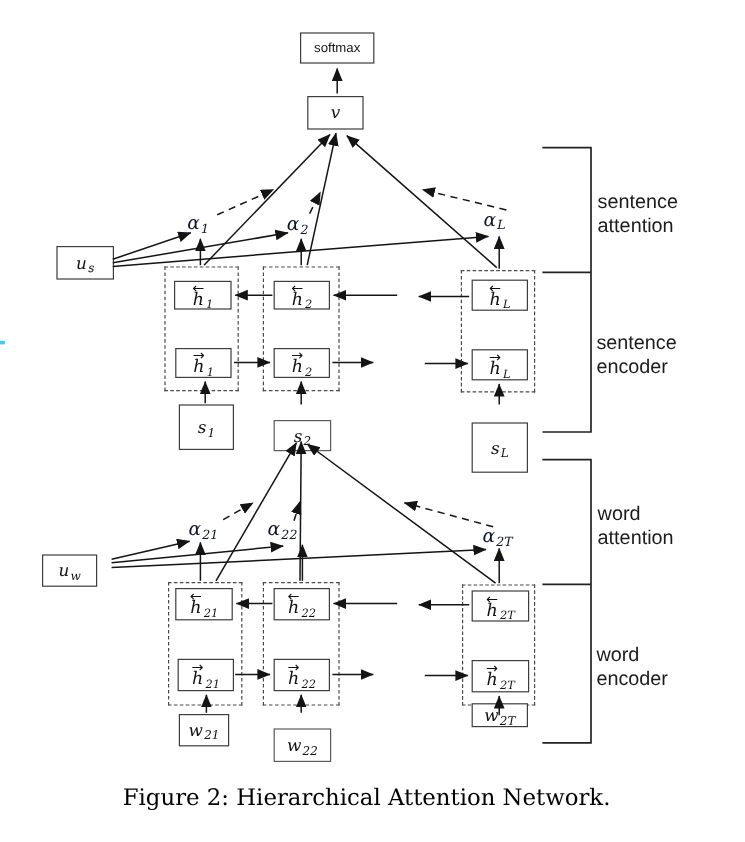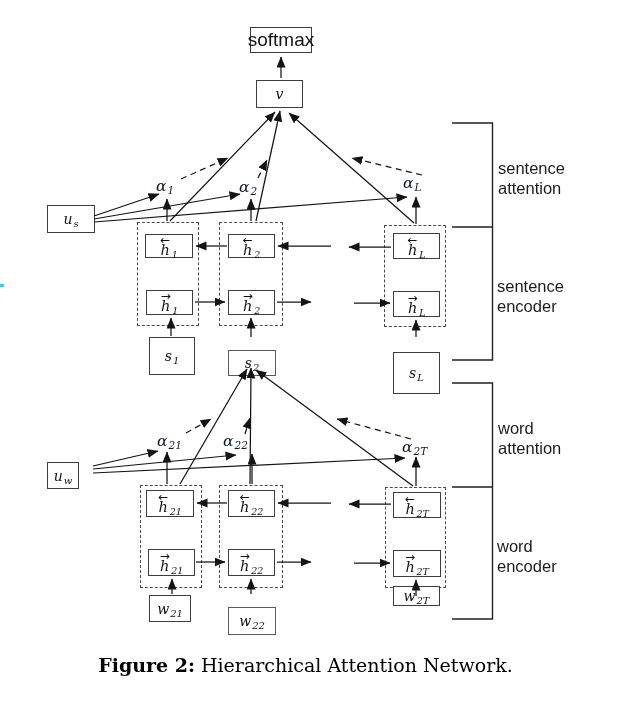--- a/index.html
+++ b/index.html
@@ -6,21 +6,21 @@
   .stage{position:relative;width:621px;height:702px;background:#ffffff;overflow:hidden;
          font-family:"DejaVu Serif",serif;color:#111;}
   
   .nbox{position:absolute;border:1.5px solid #3d3d3d;background:#fff;box-sizing:border-box;
         display:flex;align-items:center;justify-content:center;}
   .nbox.gray{border-color:#5a5a5a;border-width:1.8px;}
   
   .dbox{position:absolute;border:1.6px dashed #4a4a4a;box-sizing:border-box;background:transparent;}
   
   .sans{font-family:"Liberation Sans","DejaVu Sans",sans-serif;font-style:normal;}
-  .softmax-text{font-size:19px;color:#141414;}
+  .softmax-text{font-size:11px;color:#141414;}
   
   .sym{white-space:nowrap;color:#111;}
   .sym-base{font-style:italic;font-size:14px;}
   .sym-sub{font-style:italic;font-size:10px;vertical-align:-3px;margin-left:1px;}
   
   .vec{display:inline-flex;align-items:flex-end;color:#111;}
   .vec-main{display:inline-flex;flex-direction:column;align-items:center;}
   .vec-arrow{font-family:"DejaVu Sans",sans-serif;font-style:normal;font-size:12px;
              height:8px;line-height:8px;}
   .vec-base{font-style:italic;font-size:14.5px;line-height:13px;}
@@ -28,21 +28,21 @@
   
   .alpha{position:absolute;color:#0f172a;}
   .alpha .sym-base{font-size:15.5px;}
   .alpha .sym-sub{font-size:10.5px;}
   
   .bracket-label{position:absolute;font-family:"Liberation Sans","DejaVu Sans",sans-serif;
                  font-size:16.5px;line-height:19.5px;color:#1c1c1c;}
   
   .caption{position:absolute;left:0;top:654px;width:621px;text-align:center;
            font-size:19px;color:#000;transform:translateX(-5px);}
-  .caption .bold{font-weight:bold;}
+  .caption .bold{font-weight:normal;}
   .overlay{position:absolute;left:0;top:0;pointer-events:none;}
   .tick{position:absolute;left:0;top:284px;width:4px;height:3px;}
 </style>
 </head>
 <body>
 
 <div class="stage">
 
   <div class="dbox" style="left:137px;top:222px;width:62px;height:104px"></div>
   <div class="dbox" style="left:219px;top:222px;width:64px;height:104px"></div>
@@ -53,21 +53,21 @@
 
   <div class="nbox" style="left:250px;top:27px;width:62px;height:26px">
     <span class="sans softmax-text">softmax</span>
   </div>
   <div class="nbox" style="left:256px;top:80px;width:47px;height:28px">
     <span class="sym sym-base">v</span>
   </div>
   <div class="nbox" style="left:47px;top:205px;width:48px;height:28px">
     <span class="sym"><span class="sym-base">u</span><span class="sym-sub">s</span></span>
   </div>
-  <div class="nbox" style="left:47px;top:462px;width:32px;height:27px">
+  <div class="nbox" style="left:35px;top:462px;width:46px;height:27px">
     <span class="sym"><span class="sym-base">u</span><span class="sym-sub">w</span></span>
   </div>
 
   <div class="nbox" style="left:145px;top:234px;width:48px;height:24px">
     <span class="vec">
         <span class="vec-main">
           <span class="vec-arrow">←</span>
           <span class="vec-base">h</span>
         </span>
         <span class="vec-sub">1</span>

